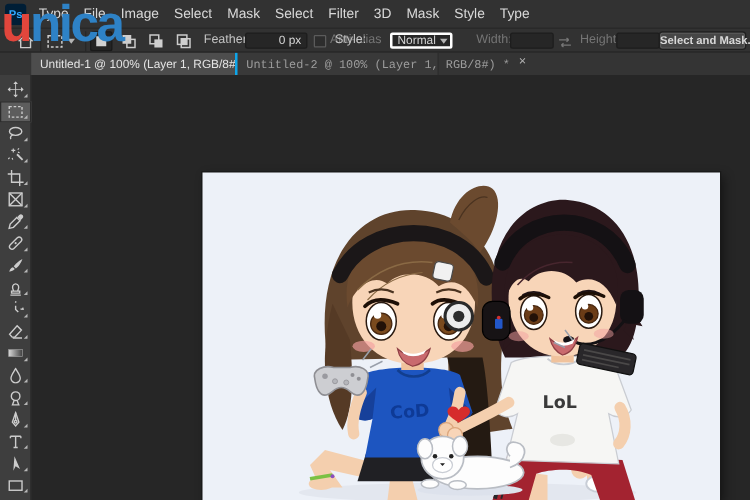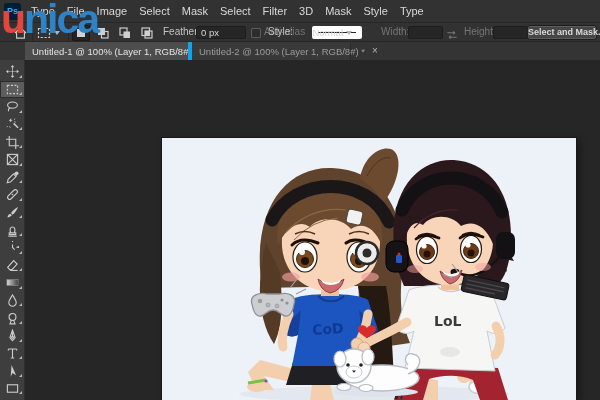--- a/index.html
+++ b/index.html
@@ -17,50 +17,50 @@
 
   
   .optionsbar { position:absolute; left:0; top:22px; width:600px; height:20px;
                 background:#323232; border-top:1px solid #272727;
                 border-bottom:1px solid #272727; z-index:4; }
   .optionsbar .lbl { position:absolute; top:0; height:18px; line-height:18px;
                      font-size:10px; color:#c3c3c3; white-space:nowrap; }
   .optionsbar .lbl.dim { color:#757575;text-align:right; }
   .obx { position:absolute; top:3px; height:13px; background:#262626;
          border:1px solid #1d1d1d; border-radius:2px; color:#d8d8d8;
-         font-size:9.5px; line-height:11px; padding:0 4px; }
+         font-size:9.5px; line-height:11px; padding:0 4px;text-align:right; }
   .o-home { position:absolute; left:13px; top:3px; width:15px; height:14px; }
   .o-preset { position:absolute; left:37px; top:2px; width:26px; height:15px;
               display:flex; align-items:center; }
   .chev { width:0; height:0; border-left:3.5px solid transparent;
           border-right:3.5px solid transparent; border-top:4px solid #b5b5b5; margin-left:3px; }
   .mode { position:absolute; top:2px; width:18px; height:16px; display:flex;
           align-items:center; justify-content:center; border-radius:2px; }
   .mode.sel { background:#242424; box-shadow:inset 0 0 0 1px #1a1a1a; }
   .aa-box { position:absolute; left:251px; top:5px; width:10px; height:10px;
             background:#2d2d2d; border:1px solid #5b5b5b; border-radius:1px; }
   .dd { position:absolute; left:312px; top:3px; width:50px; height:13px;
-        background:#262626; border:6px solid #ffffff; border-radius:2px;
+        background:#262626; border:2px solid #ffffff; border-radius:2px;
         color:#d3d3d3; font-size:9.5px; line-height:11px; padding:0 4px;
-        display:flex; align-items:center; justify-content:flex-end; }
+        display:flex; align-items:center; justify-content:flex-start; }
   .sam-btn { position:absolute; left:527px; top:2px; width:70px; height:15px;
              background:#464646; border:1px solid #1f1f1f; border-radius:3px;
              box-shadow:inset 0 0 0 1px #5c5c5c;
              color:#d8d8d8; font-size:9px; font-weight:bold; text-align:center;
              line-height:13px; white-space:nowrap; }
   .vsep { position:absolute; top:2px; width:1px; height:16px; background:#272727; }
 
   
   .tabbar { position:absolute; left:0; top:42px; width:600px; height:18px;
             background:#343434; z-index:3; }
   .tab { position:absolute; top:0; height:18px; font-size:9.5px; display:flex;
          align-items:center; padding:0 7px; white-space:nowrap; }
   .tab.active { background:#4d4d4d; color:#e4e4e4; }
   .tab.inactive { background:#393939; color:#9c9c9c;
-                  border-left:4px solid #0ea5e9; border-right:1px solid #2c2c2c; }
+                  border-left:2px solid #0ea5e9; border-right:1px solid #2c2c2c;font-family:Liberation Mono, monospace; }
   .tab .x { margin-left:7px; font-size:10px; color:#b3b3b3; line-height:10px; }
 
   
   .toolbar { position:absolute; left:0; top:60px; width:25px; height:340px;
              background:#3e3e3e; border-right:1px solid #2e2e2e;
              display:flex; flex-direction:column; padding-top:3px; z-index:2; }
   .tool { width:25px; height:17.6px; display:flex; align-items:center;
           justify-content:center; position:relative; }
   .tool.sel { background:#5d5d5d; box-shadow:inset 0 0 0 1px #2c2c2c; }
   .tool::after { content:""; position:absolute; right:3px; bottom:3px;

